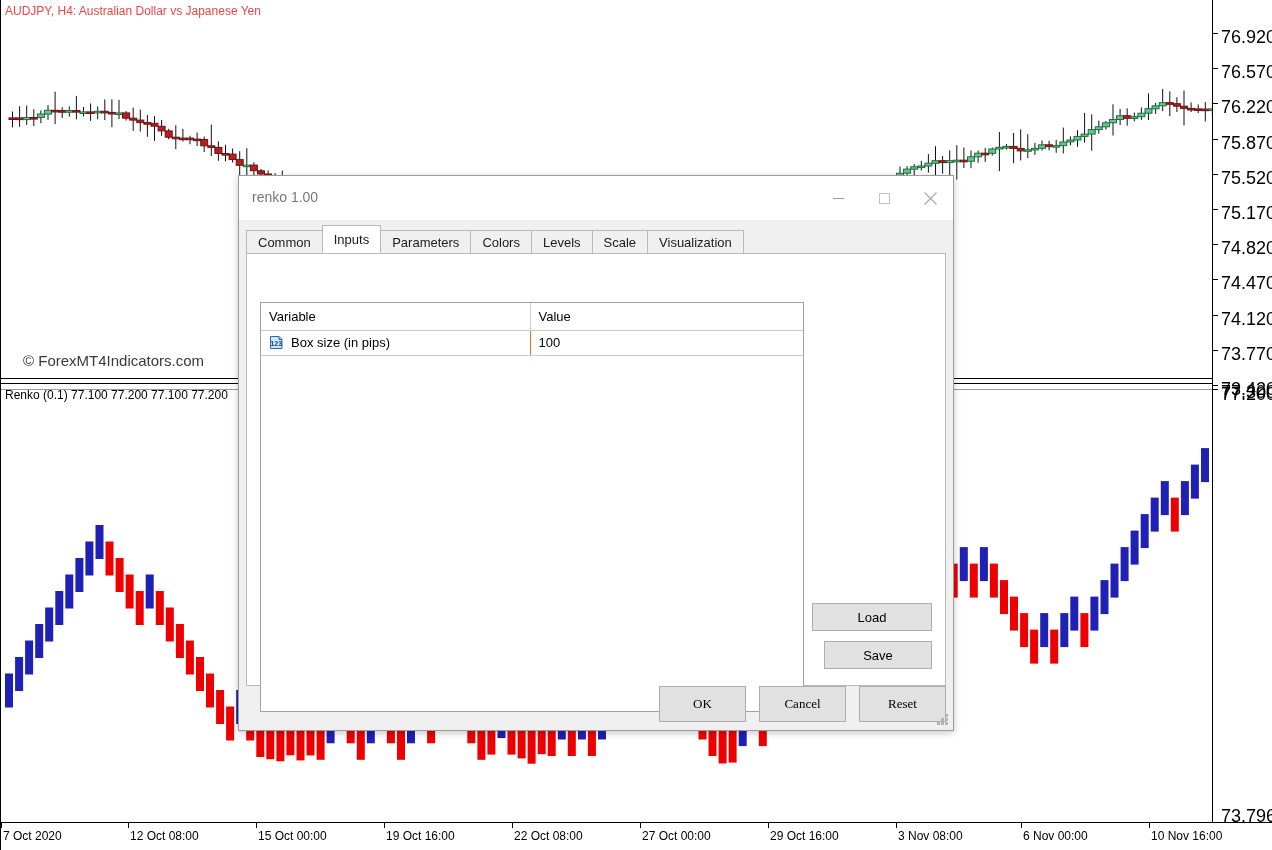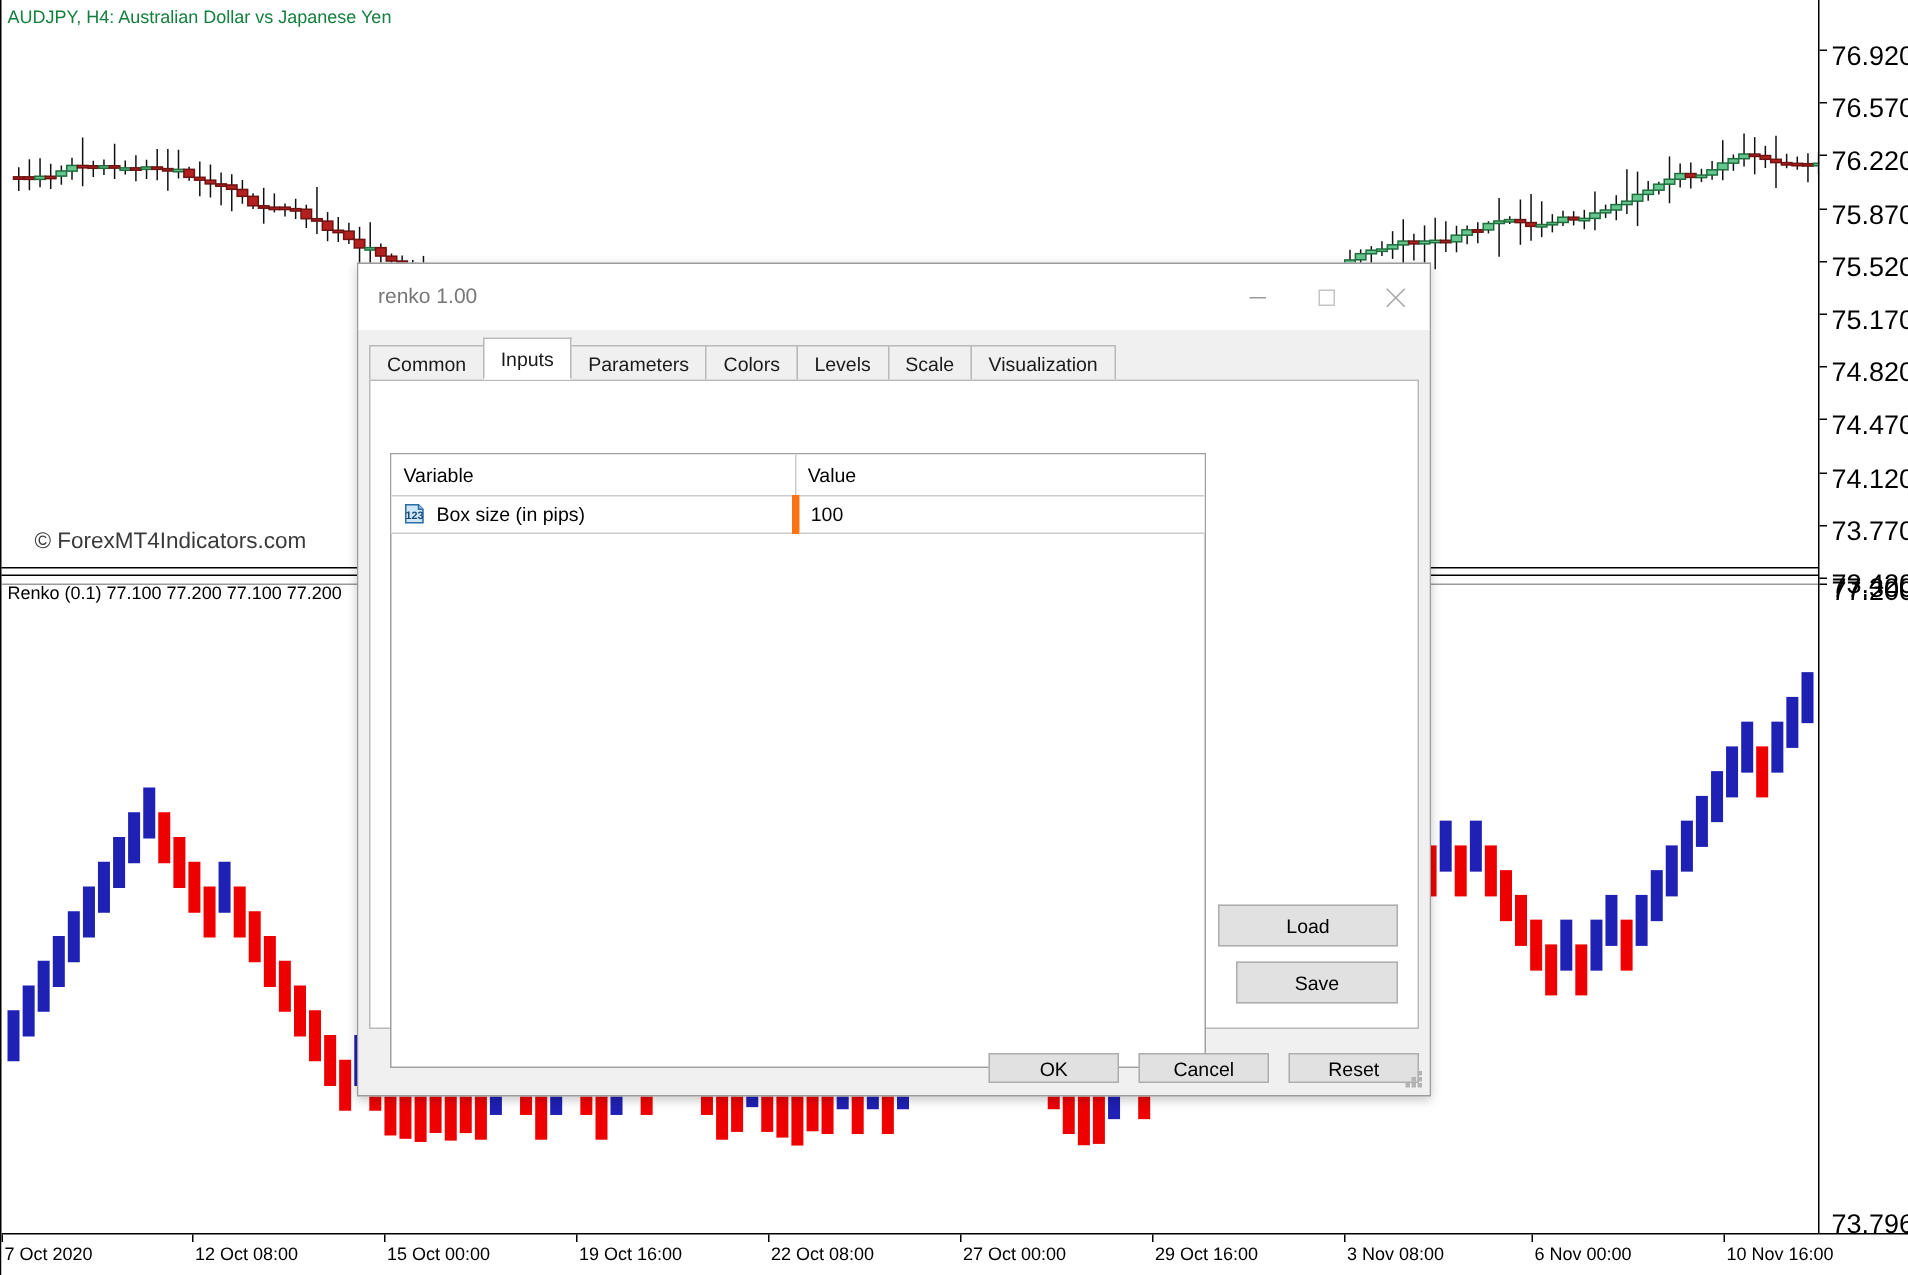--- a/index.html
+++ b/index.html
@@ -13,21 +13,21 @@
   #app { position: relative; width: 1272px; height: 850px; background: #fff; }
 
   
   .chart-window {
     position: absolute; left: 0; top: 0; width: 1272px; height: 850px;
     background: #ffffff;
     border-left: 1px solid #000;
   }
   .chart-title {
     position: absolute; left: 4px; top: 4px;
-    font-size: 12px; color: #15803d; white-space: nowrap;
+    font-size: 12px; color: #ef4444; white-space: nowrap;
     letter-spacing: 0px;
   }
 
   
   .price-scale {
     position: absolute; right: 0; top: 0; width: 60px; height: 822px;
     border-left: 1px solid #000;
     background: #fff;
   }
   .price-label {
@@ -144,21 +144,21 @@
     text-align: left; font-weight: normal; font-size: 13px; color: #000;
     padding: 6px 0 6px 8px; background: #fff;
     border-bottom: 1px solid #cccccc;
     border-right: 1px solid #cccccc;
   }
   .tbl th:last-child { border-right: none; }
   .tbl td {
     font-size: 13px; color: #000;
     padding: 4px 0 5px 8px; background: #fff;
     border-bottom: 1px solid #cccccc;
-    border-right: 5px solid #f97316;
+    border-right: 1px solid #f97316;
     vertical-align: middle;
   }
   .tbl td:last-child { border-right: none; }
   .col-var { width: 269px; }
   .var-cell { display: flex; align-items: center; gap: 7px; }
 
   .icon123 {
     display: inline-block; width: 15px; height: 15px; flex: 0 0 15px;
     position: relative;
   }
@@ -169,21 +169,21 @@
     border: 1px solid #adadad;
     font-size: 13px; color: #000;
     font-family: "Liberation Sans", sans-serif;
     display: flex; align-items: center; justify-content: center;
     cursor: default;
   }
   .btn-load { position: absolute; right: 13px; top: 349px; width: 120px; height: 28px; }
   .btn-save { position: absolute; right: 13px; top: 387px; width: 108px; height: 28px; }
 
   .footer-btns { position: absolute; right: 7px; bottom: 8px; display: flex; gap: 13px; }
-  .footer-btns .btn { width: 87px; height: 20px; }
+  .footer-btns .btn { width: 87px; height: 36px; font-family: Liberation Serif, serif; }
 
   .grip { position: absolute; right: 4px; bottom: 3px; width: 13px; height: 13px; }
   .grip i {
     position: absolute; width: 3px; height: 3px; background: #b3b3b3; display:block;
   }
 </style>
 </head>
 <body>
 
 <div id="app">

